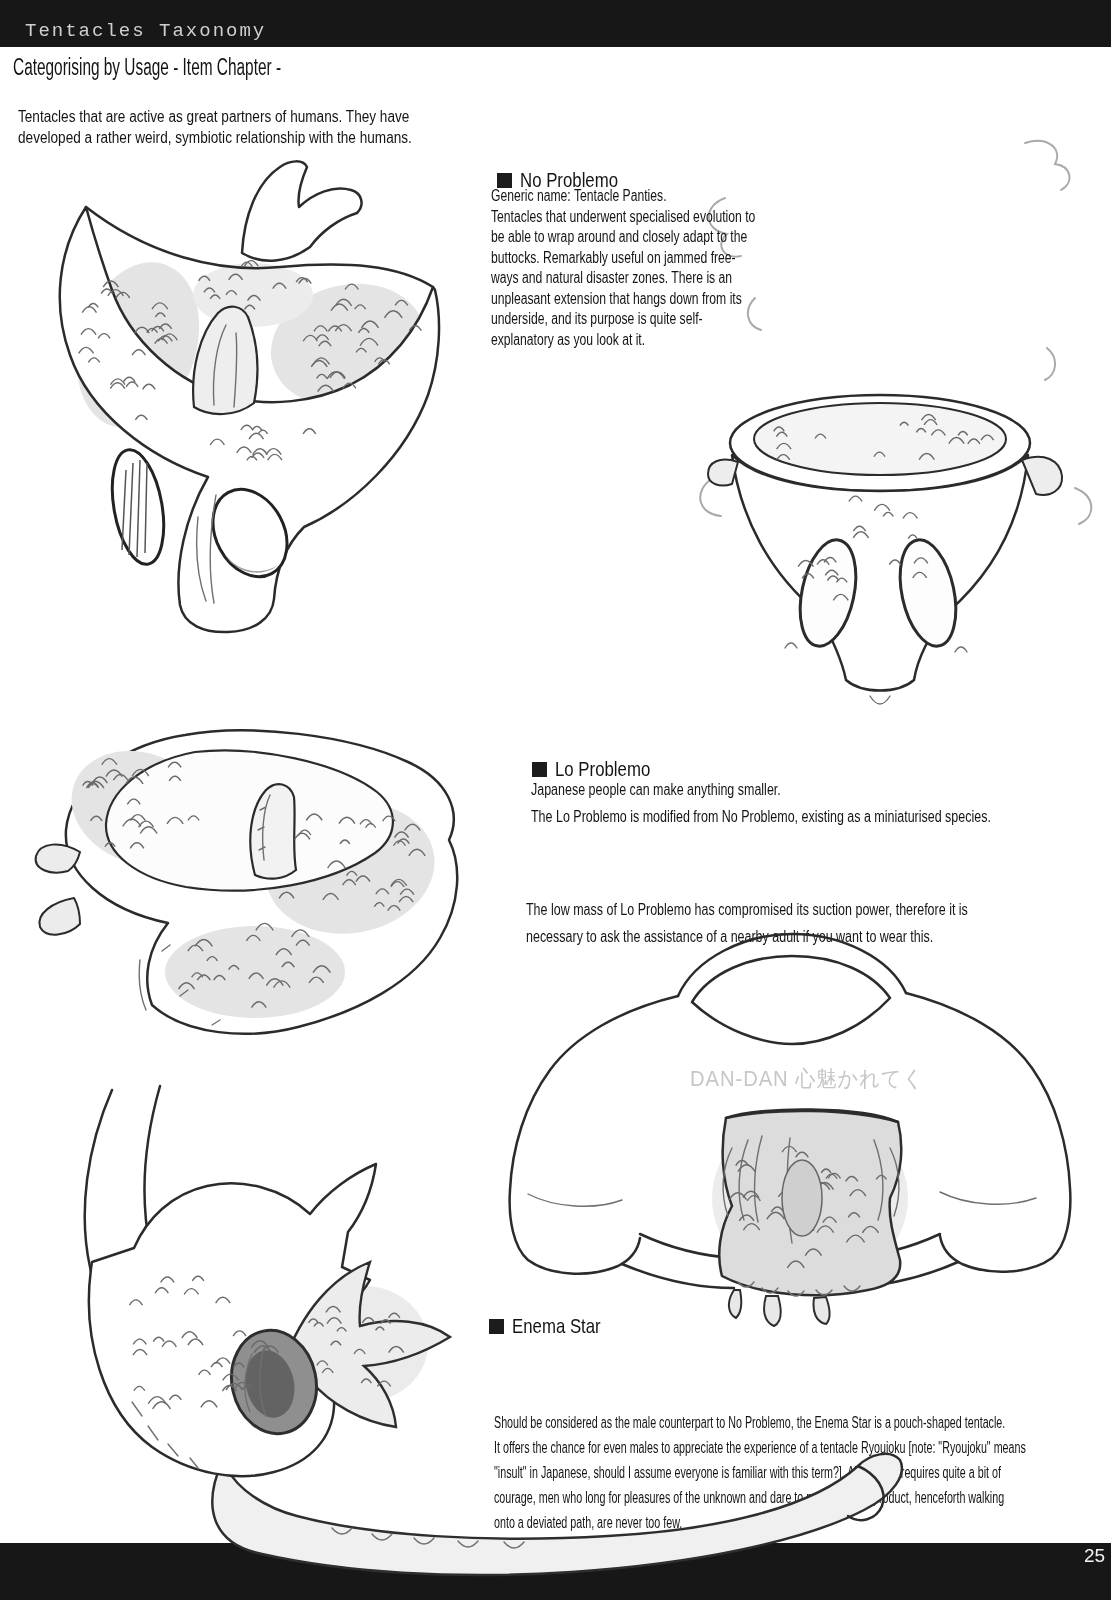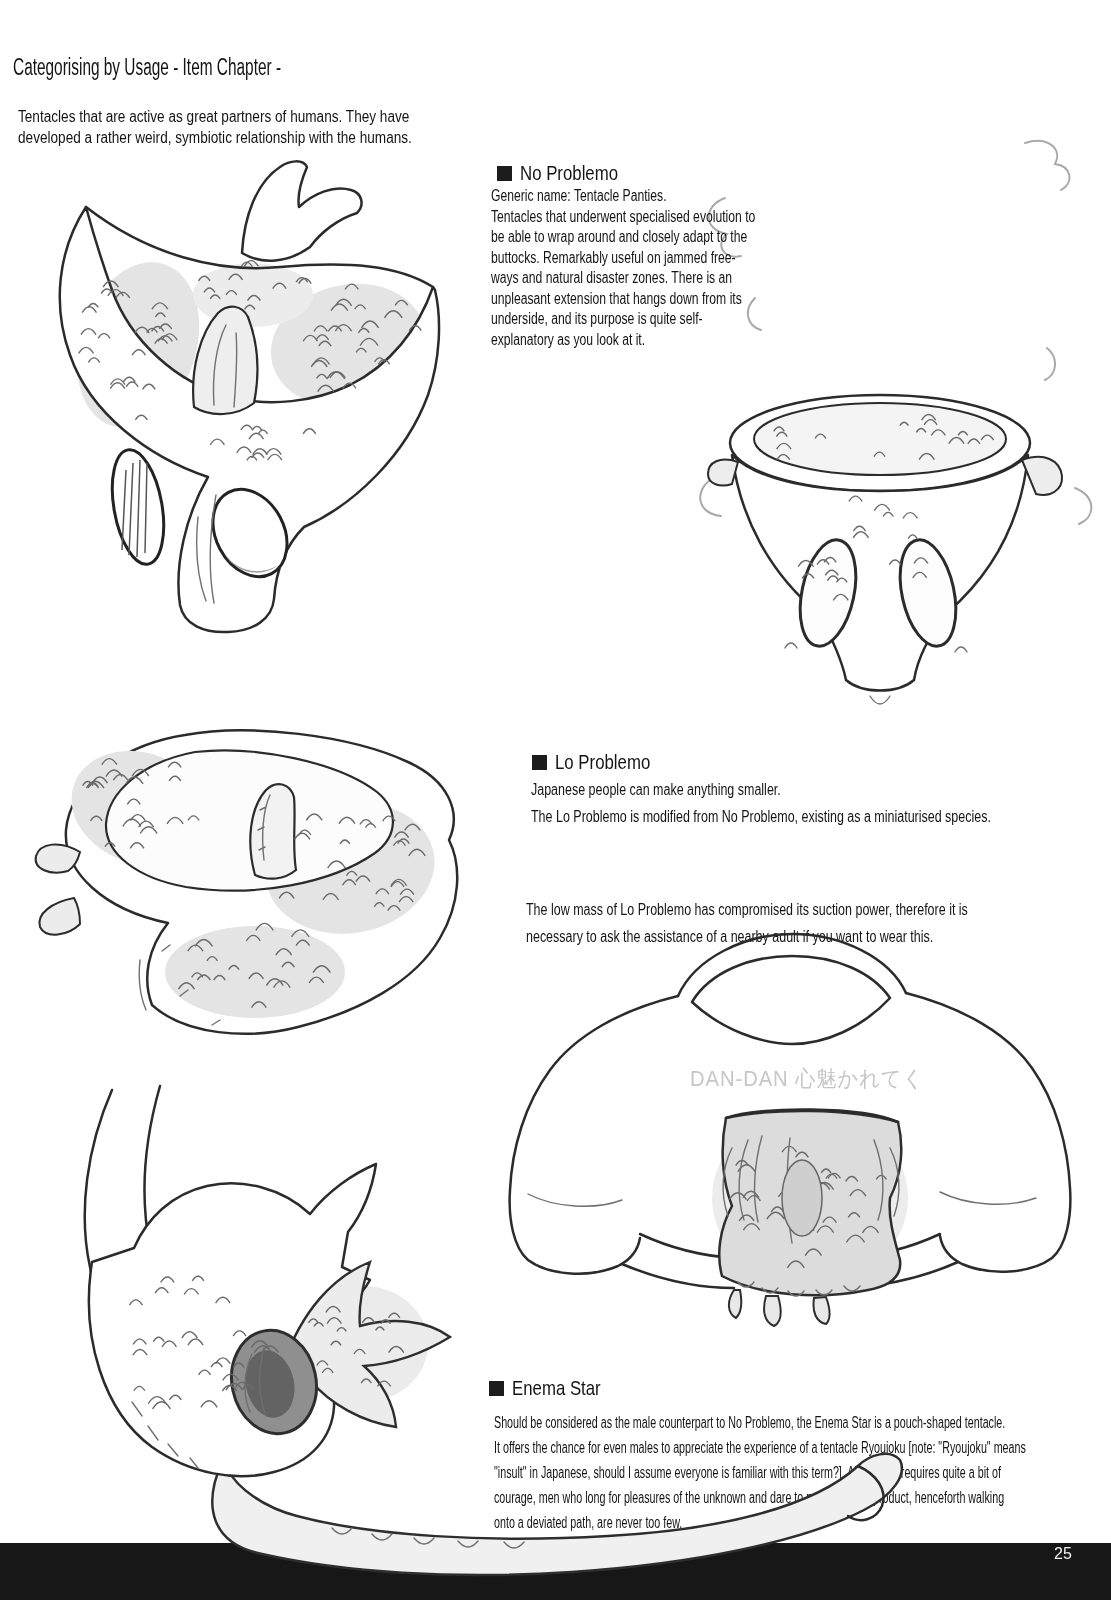--- a/index.html
+++ b/index.html
@@ -5,49 +5,52 @@
   html,body{margin:0;padding:0;background:#888;}
   #page{position:relative;width:1111px;height:1600px;background:#ffffff;overflow:hidden;
         font-family:"Liberation Sans",sans-serif;color:#141414;}
   .abs{position:absolute;}
   
   .bar{position:absolute;left:0;width:1111px;background:#171717;}
   #header-bar{top:0;height:47px;}
   #footer-bar{top:1543px;height:57px;z-index:2;}
   #header-title{position:absolute;left:25px;top:20px;font-family:"Liberation Mono",monospace;
                 font-size:19px;letter-spacing:2px;color:#cfcfcf;white-space:nowrap;}
-  #page-number{position:absolute;left:1054px;top:1545px;font-size:16px;color:#f2f2f2;z-index:4;}
+  #page-number{position:absolute;left:1084px;top:1545px;font-size:19px;color:#f2f2f2;z-index:4;}
   
   .hand{white-space:nowrap;transform-origin:left top;color:#141414;}
   #subtitle{left:13px;top:54px;font-size:23px;transform:scaleX(.67);}
   #intro{left:18px;top:106px;font-size:16px;line-height:21px;transform:scaleX(.85);}
-  .sec-heading{display:flex;align-items:center;}
+  .sec-heading{display:flex;align-items:center;margin-top:7px;}
   .sq{display:inline-block;width:15px;height:15px;background:#1c1c1c;margin-right:8px;flex:0 0 auto;}
   .htxt{font-size:21px;white-space:nowrap;transform:scaleX(.8);transform-origin:left center;}
   #sec1-heading{left:497px;top:161px;}
   #sec1-body{left:491px;top:186px;font-size:16px;line-height:20.5px;transform:scaleX(.76);}
   #sec2-heading{left:532px;top:750px;align-items:center;}
   #sec2-body{left:531px;top:776px;font-size:16px;line-height:27px;transform:scaleX(.78);}
   #sec2-note{left:526px;top:896px;font-size:16px;line-height:27px;transform:scaleX(.78);}
-  #sec3-heading{left:489px;top:1376px;}
+  #sec3-heading{left:489px;top:1307px;}
   #sec3-body{left:494px;top:1410px;font-size:16px;line-height:25px;transform:scaleX(.67);}
   #shirt-text{left:690px;top:1064px;font-size:22px;color:#c6c6c6;letter-spacing:1px;
               transform:scaleX(.92);transform-origin:left top;white-space:nowrap;z-index:1;}
   svg{position:absolute;overflow:visible;}
   #svg4{z-index:3;}
   .ln{stroke:#2b2b2b;stroke-width:2.5;fill:none;stroke-linecap:round;}
   .lnf{stroke:#2b2b2b;stroke-width:2.5;fill:#ffffff;stroke-linejoin:round;}
   .thin{stroke:#6f6f6f;stroke-width:1.4;fill:none;stroke-linecap:round;}
   .steam{stroke:#a9a9a9;stroke-width:2;fill:none;stroke-linecap:round;}
 </style>
 </head>
 <body>
 
 <div id="page">
 
+  <div id="header-bar" class="bar">
+    <div id="header-title">Tentacles Taxonomy</div>
+  </div>
 
   <div id="subtitle" class="abs hand">Categorising by Usage - Item Chapter -</div>
   <div id="intro" class="abs hand">
     <div>Tentacles that are active as great partners of humans. They have</div>
     <div>developed a rather weird, symbiotic relationship with the humans.</div>
   </div>
 
   <svg id="svg1" class="abs" style="left:18px;top:155px" width="455" height="480" viewBox="0 0 455 480">
     <ellipse cx="120" cy="190" rx="58" ry="85" fill="#e4e4e4" transform="rotate(18 120 190)"></ellipse>
     <ellipse cx="330" cy="190" rx="78" ry="60" fill="#e4e4e4" transform="rotate(-14 330 190)"></ellipse>

